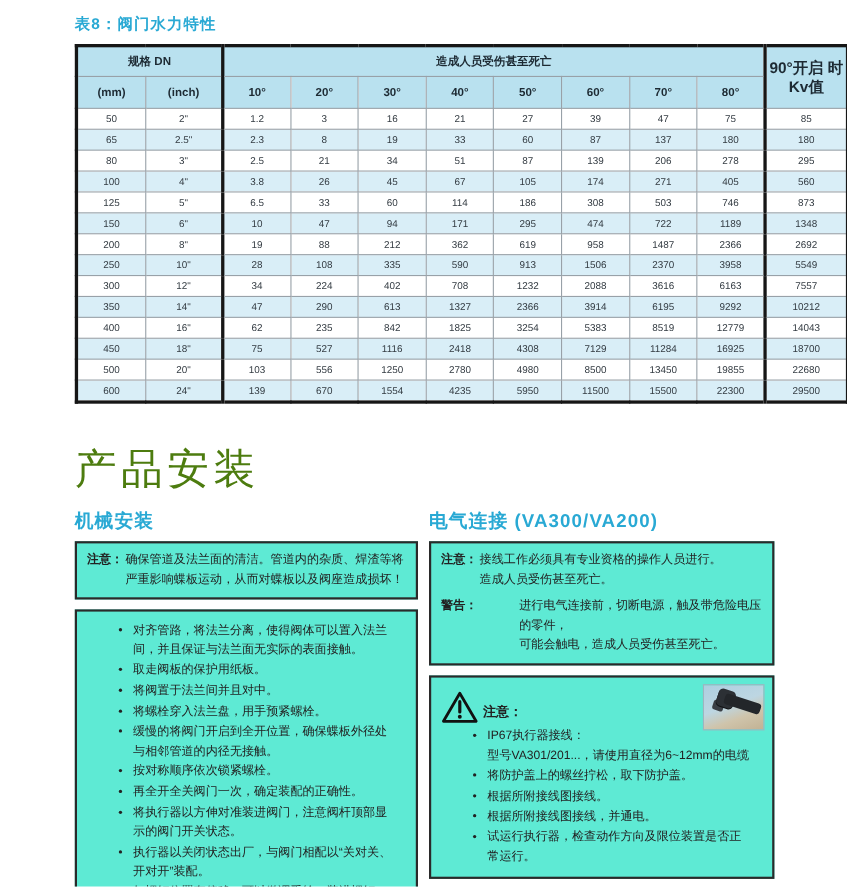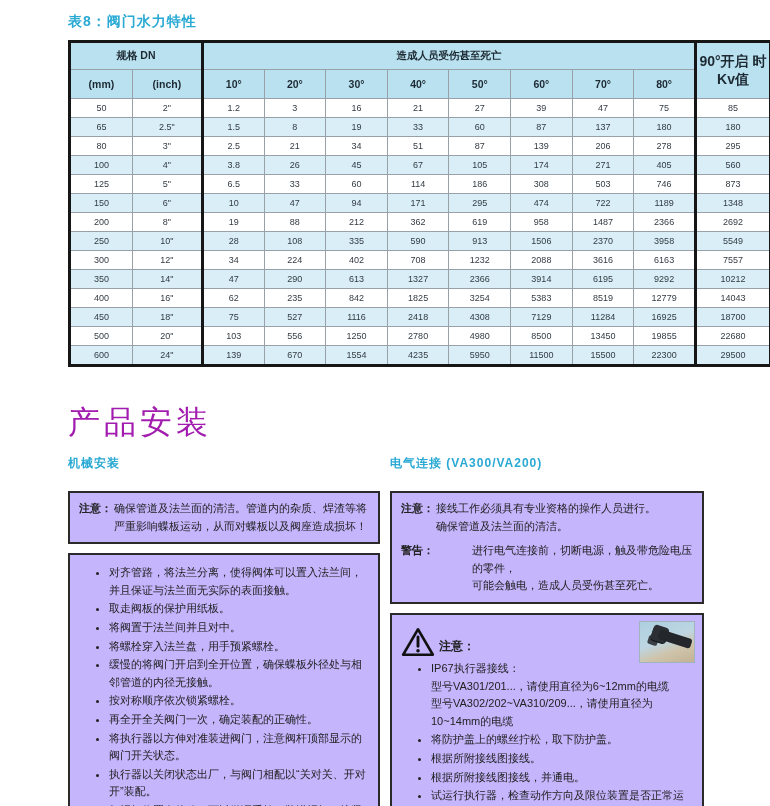--- a/index.html
+++ b/index.html
@@ -30,39 +30,39 @@
   .kv-table tbody td{height:18px;font-size:9px;color:#333b42;background:#ffffff;}
   .kv-table tbody tr:nth-child(even) td{background:#d9eef7;}
   .kv-table .thick-right,
   .kv-table thead tr.sub-row th:nth-child(2),
   .kv-table thead tr.sub-row th:nth-child(10),
   .kv-table tbody td:nth-child(2),
   .kv-table tbody td:nth-child(10){border-right:3px solid #161616;}
 
   
   .section-title{
-    color:#a21caf;font-size:32px;font-weight:400;letter-spacing:4px;
+    color:#4d7c0f;font-size:38px;font-weight:400;letter-spacing:4px;
     margin:34px 0 4px 0;
   }
   .columns{display:flex;gap:10px;align-items:flex-start;}
   .col{flex:0 0 312px;width:312px;}
   .col-heading{
-    color:#29a9d4;font-size:12px;font-weight:bold;margin:6px 0 19px 0;letter-spacing:1px;
+    color:#29a9d4;font-size:17px;font-weight:bold;margin:6px 0 7px 0;letter-spacing:1px;
   }
   .box{
-    border:2px solid #2a2a2a;background:#c4b5fd;
+    border:2px solid #2a2a2a;background:#5eead4;
     padding:7px 9px;font-size:11px;line-height:1.6;color:#222;
     margin-bottom:9px;box-sizing:border-box;
   }
   .notice-row{display:flex;align-items:flex-start;}
   .notice-row + .notice-row{margin-top:7px;gap:36px;}
   .notice-label{font-weight:bold;white-space:nowrap;flex:0 0 auto;margin-right:2px;}
   .notice-text{flex:1 1 auto;}
   ul.bullets{margin:2px 0 2px 0;padding-left:30px;list-style:disc;}
-  ul.bullets li{margin:1px 0;}
+  ul.bullets li{margin:1px 12px;}
   ul.bullets li div{margin:0;}
 
   
   .caution-head{display:flex;align-items:flex-end;position:relative;height:36px;margin-bottom:2px;}
   .warn-tri{width:34px;height:32px;flex:0 0 auto;}
   .caution-label{font-weight:bold;font-size:12px;margin-left:4px;padding-bottom:2px;}
   .photo{
     position:absolute;right:-2px;top:-1px;width:54px;height:40px;
     background:linear-gradient(160deg,#aecfe0 0%,#bdd6e2 45%,#cfc4ab 70%,#c2b294 100%);
     border:1px solid #9fb4bf;overflow:hidden;
@@ -130,21 +130,21 @@
           <td>21</td>
           <td>27</td>
           <td>39</td>
           <td>47</td>
           <td>75</td>
           <td>85</td>
         </tr>
         <tr>
           <td>65</td>
           <td>2.5"</td>
-          <td>1.5</td>
+          <td>2.3</td>
           <td>8</td>
           <td>19</td>
           <td>33</td>
           <td>60</td>
           <td>87</td>
           <td>137</td>
           <td>180</td>
           <td>180</td>
         </tr>
         <tr>
@@ -337,21 +337,21 @@
     </div>
 
     <div class="col" style="flex-basis:314px;width:314px;">
       <h3 class="col-heading">电气连接 (VA300/VA200)</h3>
 
       <div class="box">
         <div class="notice-row">
           <span class="notice-label">注意：</span>
           <span class="notice-text">
             <div>接线工作必须具有专业资格的操作人员进行。</div>
-            <div>确保管道及法兰面的清洁。</div>
+            <div>造成人员受伤甚至死亡。</div>
           </span>
         </div>
         <div class="notice-row">
           <span class="notice-label">警告：</span>
           <span class="notice-text">
             <div>进行电气连接前，切断电源，触及带危险电压的零件，</div>
             <div>可能会触电，造成人员受伤甚至死亡。</div>
           </span>
         </div>
       </div>
@@ -367,21 +367,20 @@
           <div class="photo">
             <div class="gland-nut"></div>
             <div class="gland-head"></div>
             <div class="gland-body"></div>
           </div>
         </div>
         <ul class="bullets">
             <li>
               <div>IP67执行器接线：</div>
               <div>型号VA301/201...，请使用直径为6~12mm的电缆</div>
-              <div>型号VA302/202~VA310/209...，请使用直径为10~14mm的电缆</div>
             </li>
             <li>
               <div>将防护盖上的螺丝拧松，取下防护盖。</div>
             </li>
             <li>
               <div>根据所附接线图接线。</div>
             </li>
             <li>
               <div>根据所附接线图接线，并通电。</div>
             </li>

